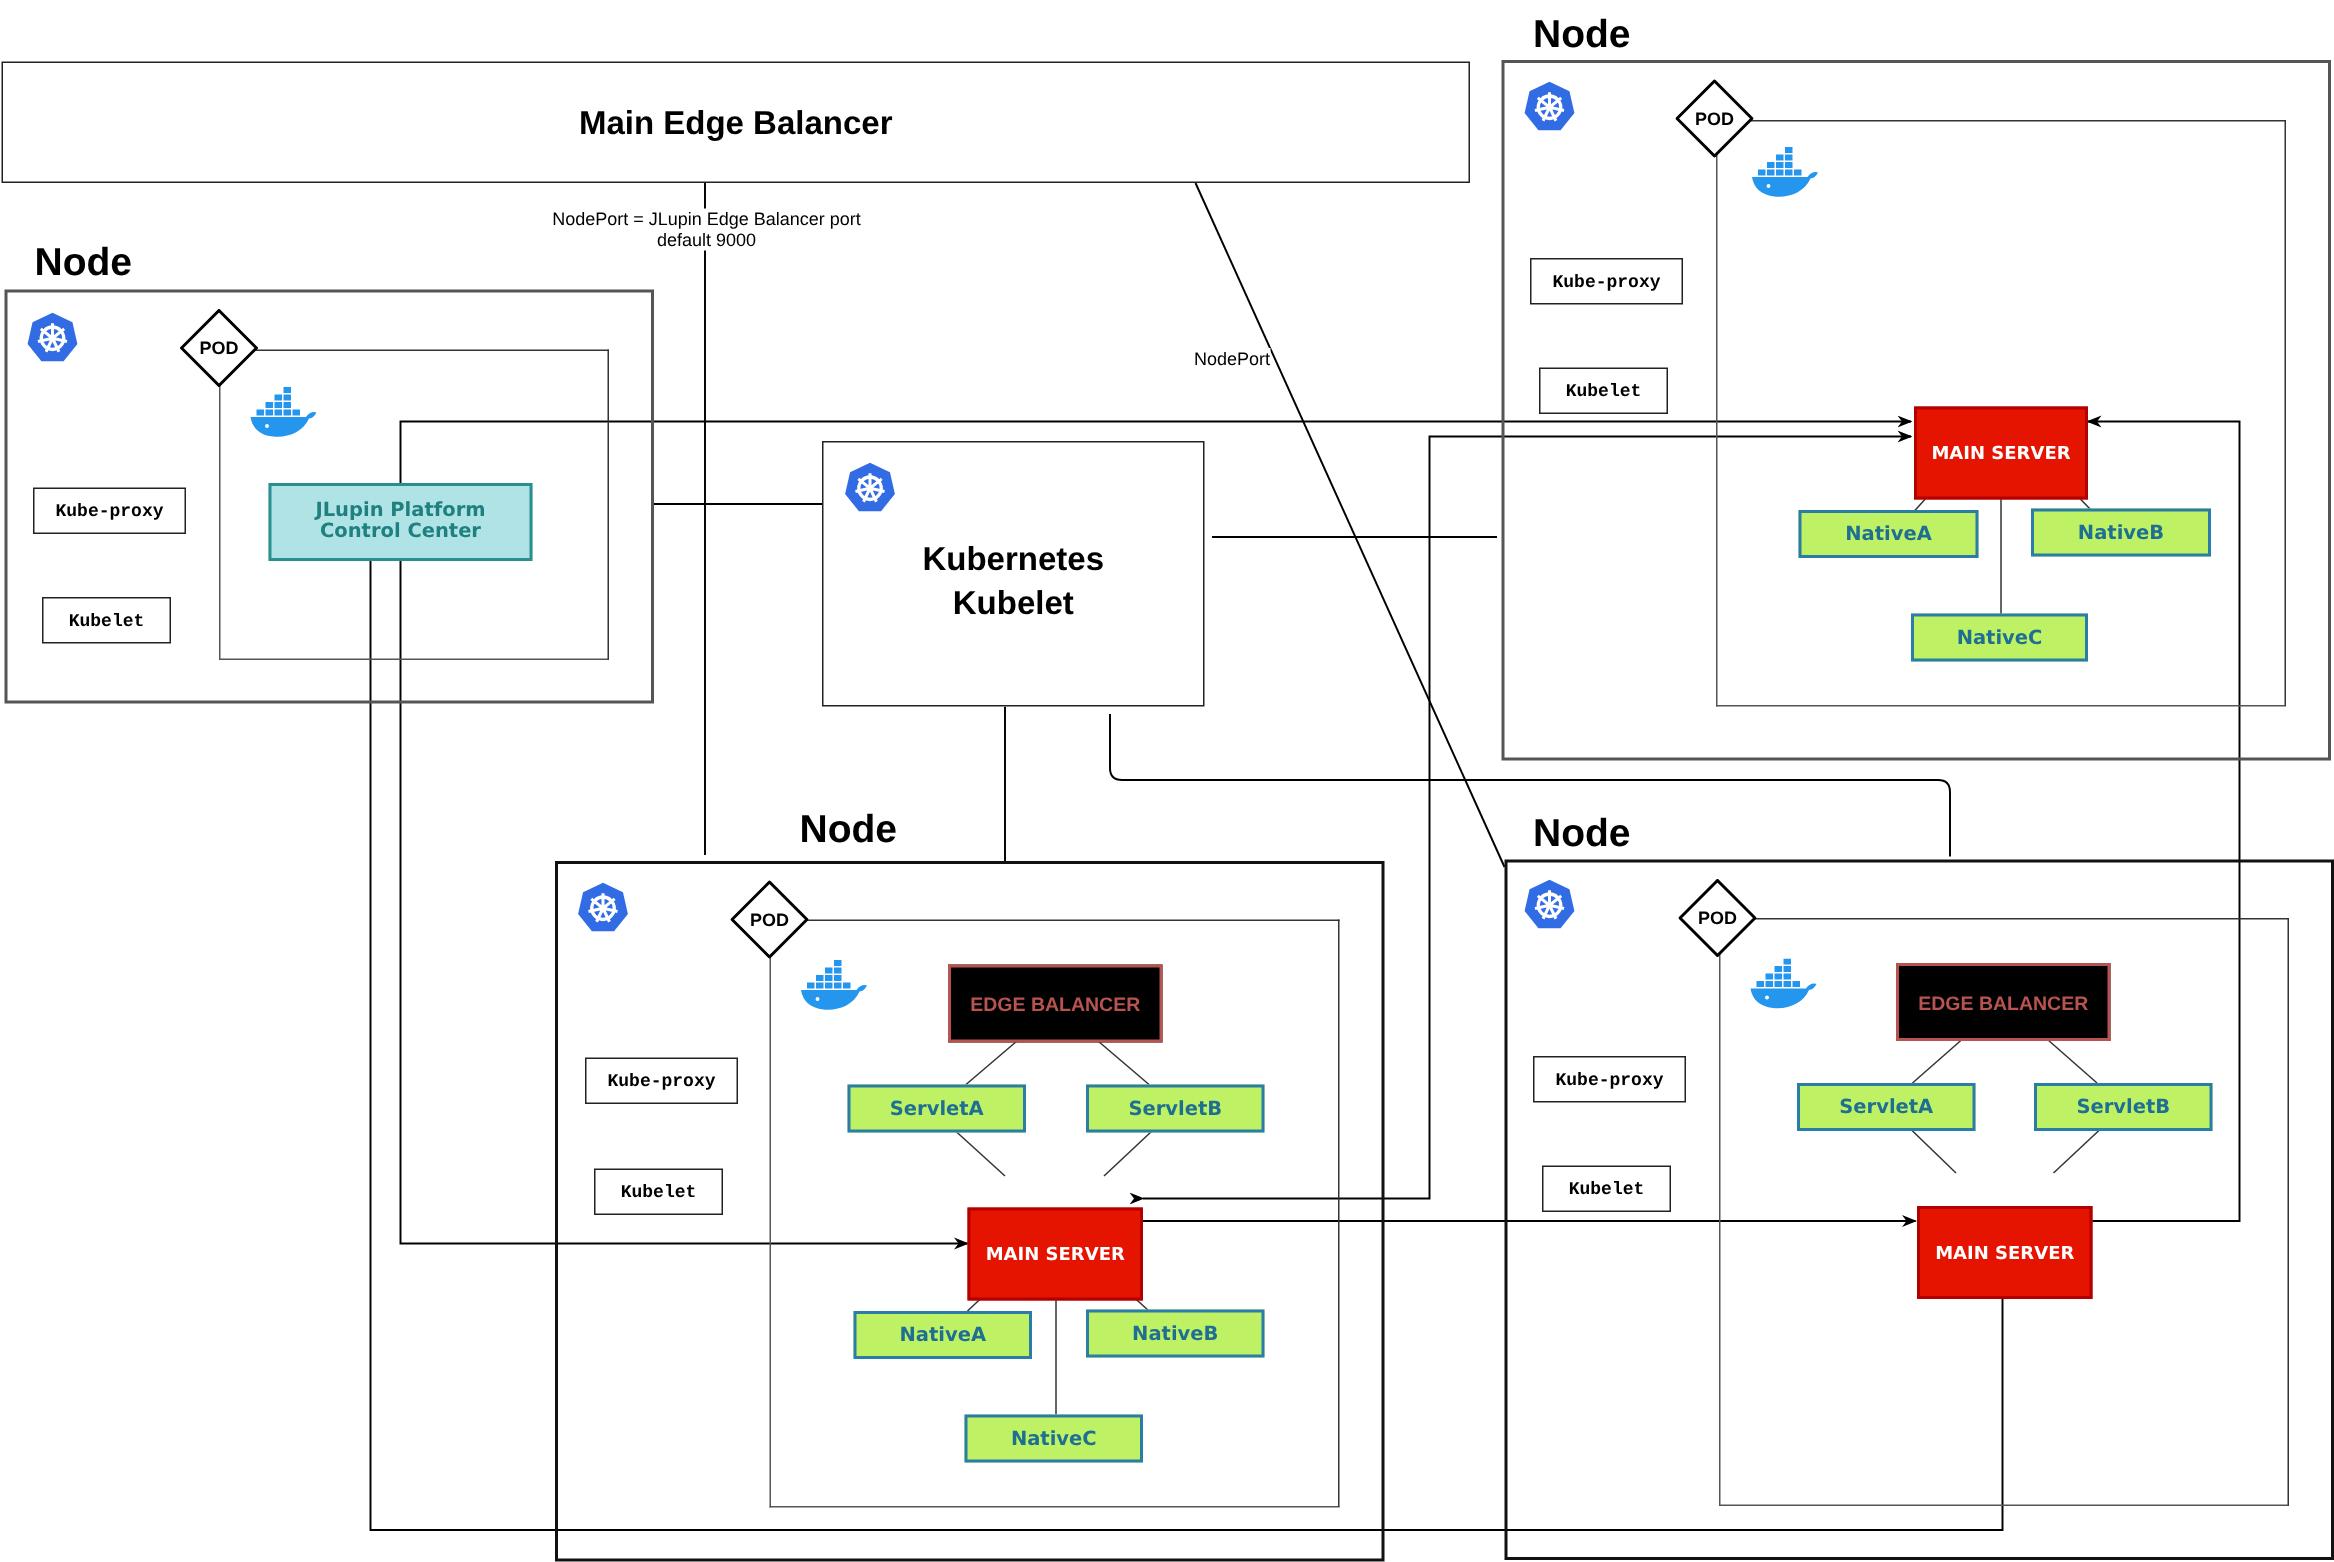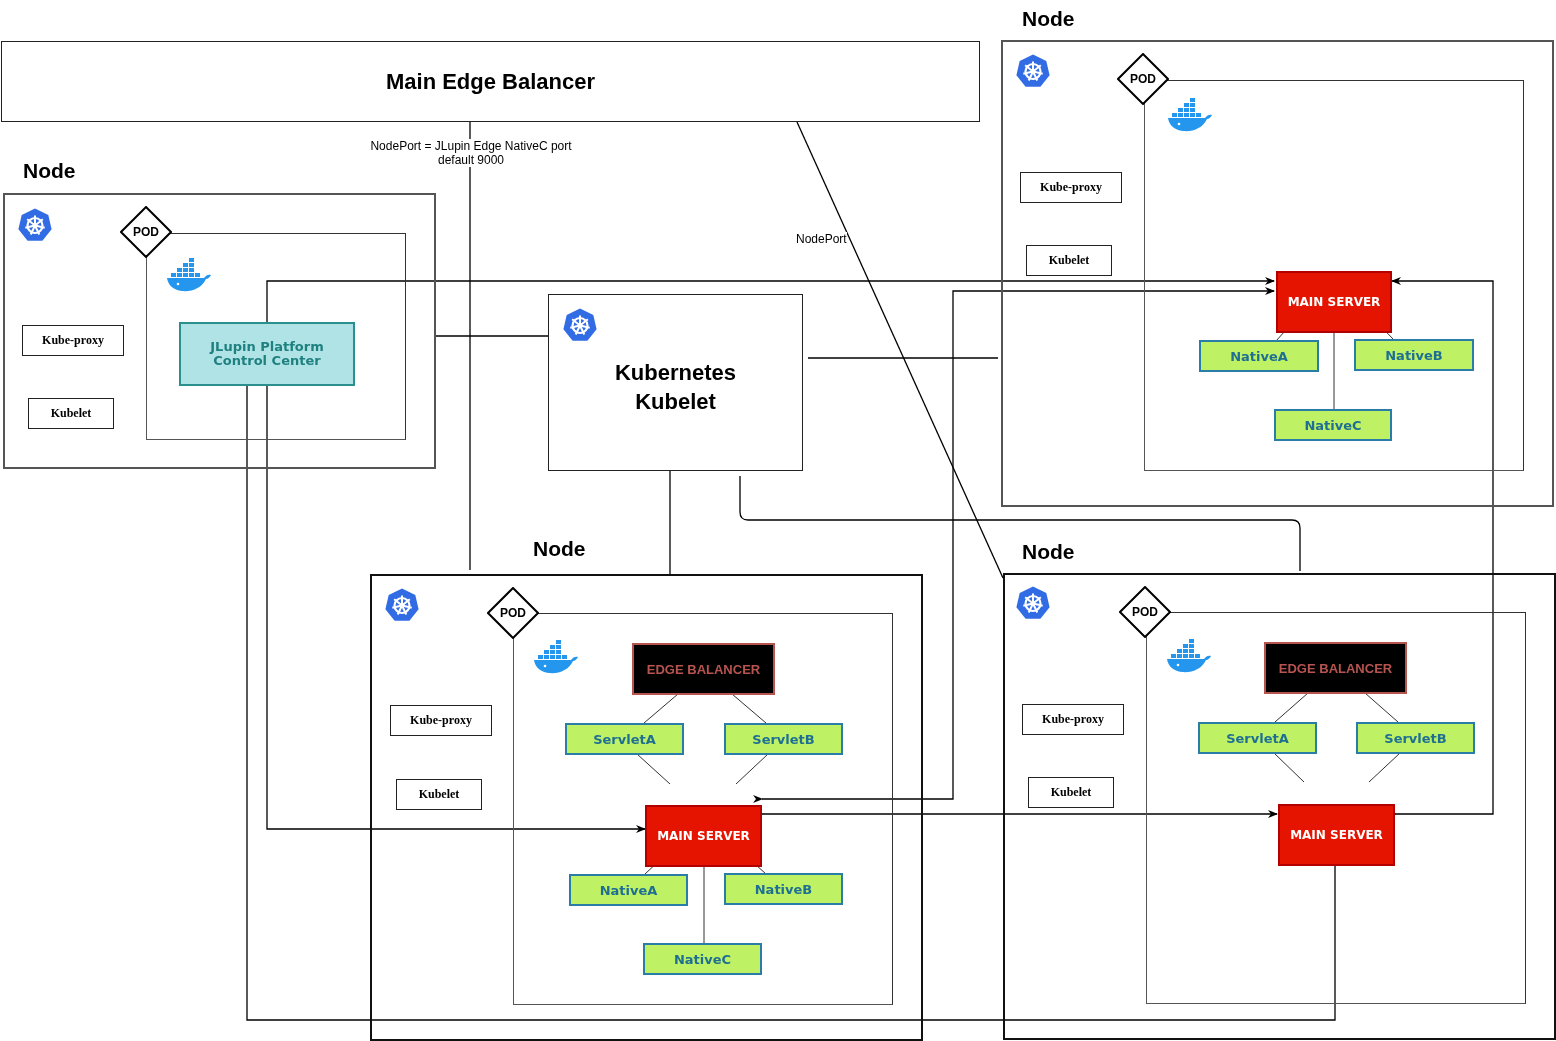--- a/index.html
+++ b/index.html
@@ -1,24 +1,24 @@
 <!DOCTYPE html>
 <html><head>
 <meta charset="utf-8">
 <style>
   html, body { margin:0; padding:0; background:#ffffff; }
   body { width:1556px; height:1041px; position:relative; overflow:hidden; font-family:"Liberation Sans", sans-serif; }
   #diagram { position:absolute; left:0; top:0; width:1556px; height:1041px; }
   .abs { position:absolute; box-sizing:border-box; }
-  .title { position:absolute; font-family:"Liberation Sans", sans-serif; font-weight:bold; font-size:21px; color:#000; white-space:nowrap; }
+  .title { position:absolute; font-family:"Liberation Sans", sans-serif; font-weight:bold; font-size:26px; color:#000; white-space:nowrap; }
   .box { position:absolute; box-sizing:border-box; display:flex; align-items:center; justify-content:center; text-align:center; }
   .node-frame { border:2px solid #555; background:transparent; }
   .node-frame.dark { border-color:#111; }
   .pod-frame { border:1.5px solid #333; border-left-color:#555; border-bottom-color:#555; background:transparent; }
-  .plain { border:1.5px solid #222; background:#fff; font-family:Liberation Serif, serif; font-weight:bold; font-size:12px; color:#000; }
+  .plain { border:1.5px solid #222; background:#fff; font-family:Liberation Mono, monospace; font-weight:bold; font-size:12px; color:#000; }
   .blue { border:2px solid #2a7da6; background:#bef264; font-family:"DejaVu Sans", sans-serif; font-weight:bold; font-size:13px; color:#1f6f93; }
   .teal { border:2px solid #2a8f8f; background:#b0e3e6; font-family:"DejaVu Sans", sans-serif; font-weight:bold; font-size:13px; color:#1f8080; line-height:14px; }
   .red { border:2px solid #b20000; background:#e51400; font-family:"DejaVu Sans", sans-serif; font-weight:bold; font-size:12px; color:#ffffff;margin-top:22px; }
   .pink { border:2px solid #b85450; background:#000000; font-family:Liberation Sans, sans-serif; font-weight:bold; font-size:13px; color:#b85450; }
   .big { border:1.5px solid #222; background:#fff; font-family:"Liberation Sans", sans-serif; font-weight:bold; font-size:22px; color:#000; }
   .label { position:absolute; font-family:"Liberation Sans", sans-serif; font-size:12px; color:#000; text-align:center; white-space:nowrap; background:#fff; line-height:14px; }
   .pod { position:absolute; width:52px; height:52px; }
   .pod svg { position:absolute; left:0; top:0; }
   .pod span { position:absolute; left:0; top:0; width:52px; height:52px; display:flex; align-items:center; justify-content:center; font-family:"Liberation Sans", sans-serif; font-weight:bold; font-size:12px; color:#000; }
   .icon { position:absolute; }
@@ -77,21 +77,21 @@
     <line x1="1274" y1="753" x2="1304" y2="782"></line>
     <line x1="1400" y1="753" x2="1369" y2="782"></line>
   </g>
 </svg>
 
 <div class="box big" style="left:1px;top:41px;width:979px;height:81px;">
   <span>Main Edge Balancer</span>
 </div>
 
 <div class="label" style="left:360px;top:139px;width:222px;">
-  <div>NodePort = JLupin Edge NativeC port</div>
+  <div>NodePort = JLupin Edge Balancer port</div>
   <div>default 9000</div>
 </div>
 <div class="label" style="left:796px;top:232px;">NodePort</div>
 
 <div class="box big" style="left:548px;top:294px;width:255px;height:177px;flex-direction:column;line-height:29px;padding-top:8px;">
   <span>Kubernetes</span>
   <span>Kubelet</span>
 </div>
 <svg class="icon k8s" style="left:562px;top:307px;" width="36" height="36" viewBox="0 0 36 36">
     <polygon points="18.0,1.5 31.3,7.9 34.6,22.3 25.4,33.8 10.6,33.8 1.4,22.3 4.7,7.9" fill="#326ce5"></polygon>
@@ -143,21 +143,21 @@
     <path d="M1,20 L38,20 C40,17 43,16 45,17 C44,19 42,21 40,21 C36,30 26,34 16,33 C7,32 2,27 1,20 Z"></path>
   </g>
   <circle cx="12" cy="26" r="1.3" fill="#fff"></circle>
   </svg>
 <div class="box plain" style="left:22px;top:325px;width:102px;height:31px;">
   <span>Kube-proxy</span>
 </div>
 <div class="box plain" style="left:28px;top:398px;width:86px;height:31px;">
   <span>Kubelet</span>
 </div>
-<div class="box teal" style="left:179px;top:322px;width:176px;height:64px;padding:0 6px;">
+<div class="box teal" style="left:179px;top:322px;width:176px;height:52px;padding:0 6px;">
   <span>JLupin Platform Control Center</span>
 </div>
 
 <div class="title" style="left:1022px;top:7px;">Node</div>
 <div class="abs node-frame" style="left:1001px;top:40px;width:553px;height:467px;"></div>
 <svg class="icon k8s" style="left:1015px;top:53px;" width="36" height="36" viewBox="0 0 36 36">
     <polygon points="18.0,1.5 31.3,7.9 34.6,22.3 25.4,33.8 10.6,33.8 1.4,22.3 4.7,7.9" fill="#326ce5"></polygon>
     <circle cx="18" cy="18.5" r="7.5" fill="none" stroke="#fff" stroke-width="2.2"></circle>
     <line x1="18" y1="18.5" x2="18.0" y2="8.5" stroke="#fff" stroke-width="2"></line>
     <line x1="18" y1="18.5" x2="25.8" y2="12.3" stroke="#fff" stroke-width="2"></line>

